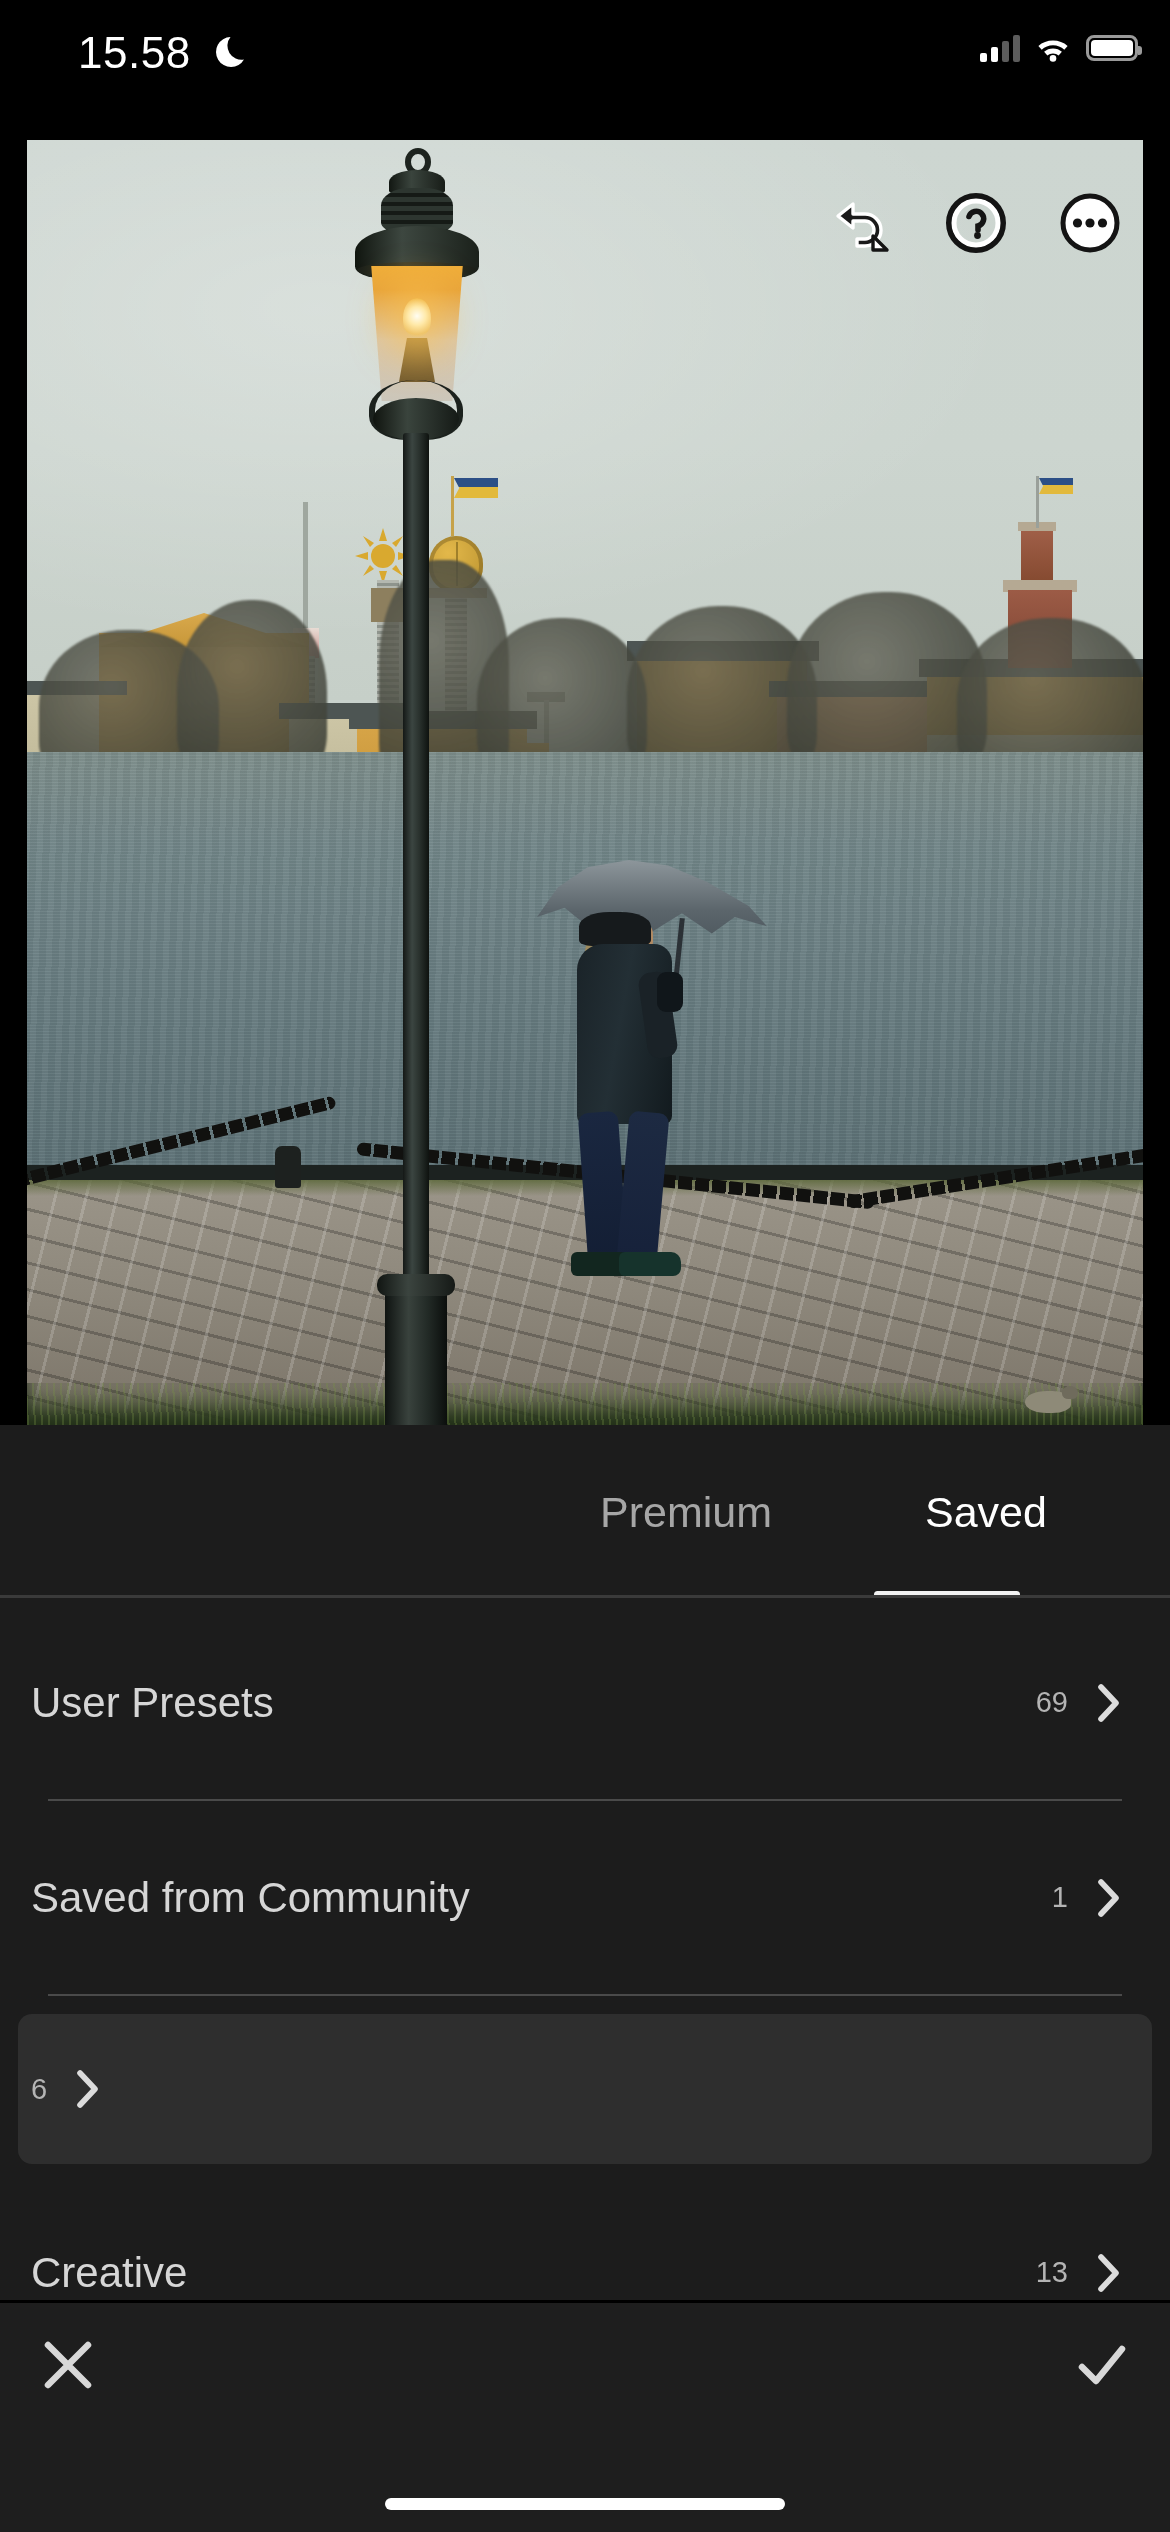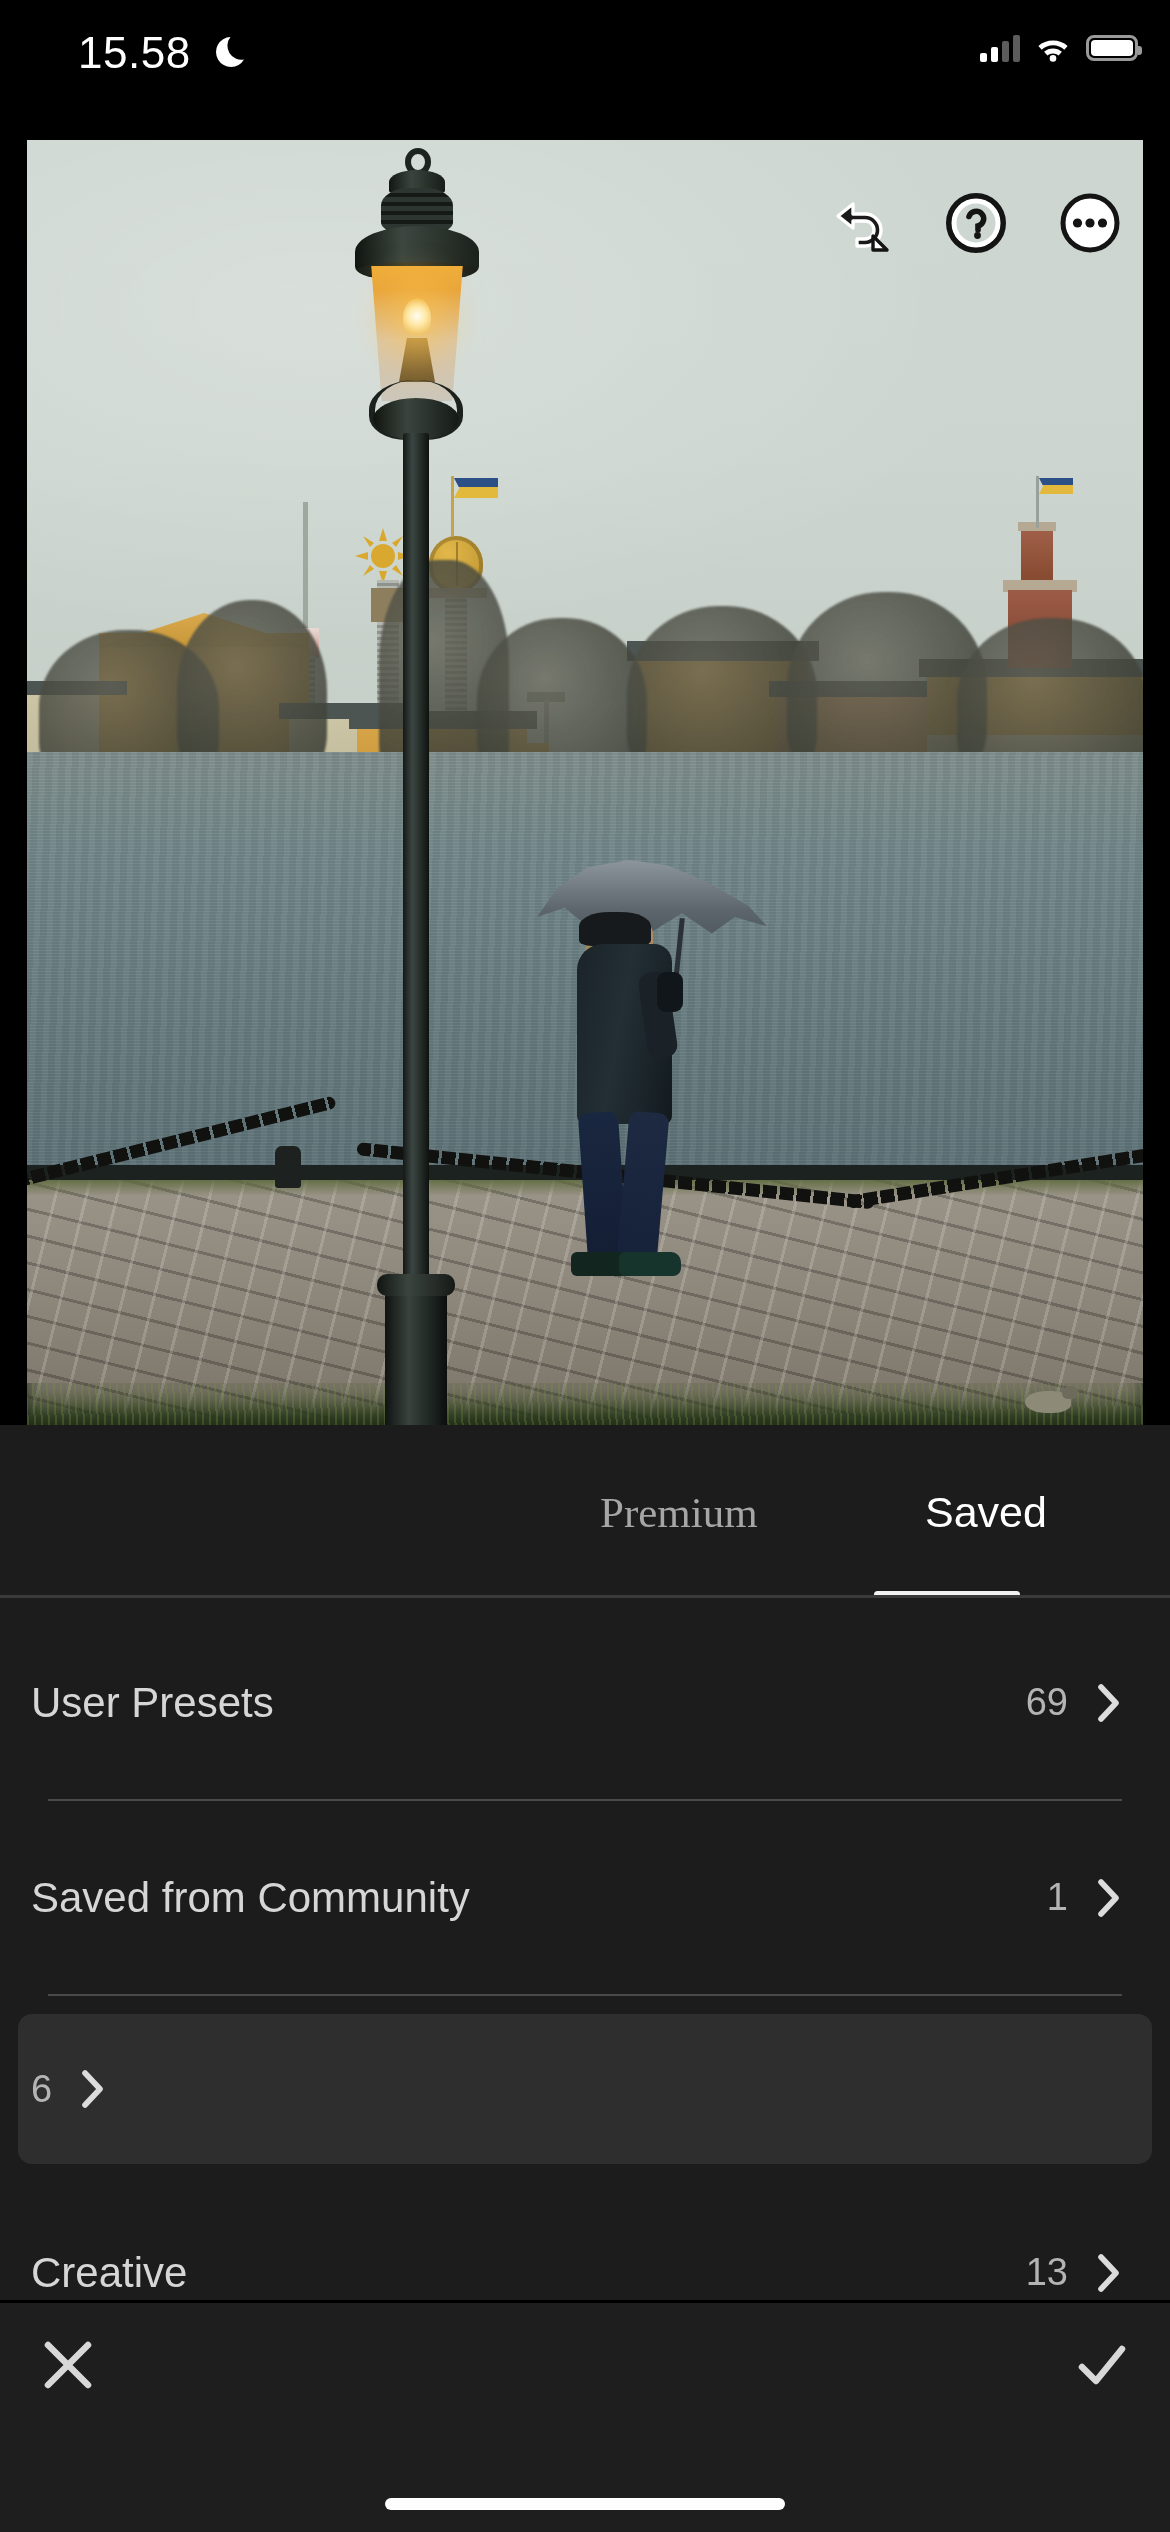--- a/index.html
+++ b/index.html
@@ -163,21 +163,21 @@
   .tabs { position:relative; height:173px; display:flex; align-items:center; }
   .tab { position:absolute; top:50%; transform:translateY(-50%); font-size:43px; color:#a6a6a6; white-space:nowrap; }
   .tab.active { color:#fff; }
   .tab-underline { position:absolute; height:7px; border-radius:4px; background:#f2f2f2; bottom:0; }
   .tabs-rule { position:absolute; left:0; right:0; bottom:0; height:3px; background:#3a3a3a; }
 
   .list { position:relative; padding-top:8px; }
   .row { position:relative; height:113px; display:flex; align-items:center; margin:0 18px; padding:0 32px 0 13px; border-radius:14px; }
   .row.sel { background:#2e2e2e; height:150px; }
   .row-label { font-size:42px; color:#d6d6d6; flex:1; white-space:nowrap; }
-  .row-count { font-size:38px; color:#b4b4b4; margin-right:30px; }
+  .row-count { font-size:29px; color:#b4b4b4; margin-right:30px; }
   .chev { width:22px; height:38px; flex:0 0 auto; }
   .divider { height:2px; background:#4a4a4a; margin:0 48px; }
   .rowgap { height:40px; }
 
   
   .bottombar { position:absolute; left:0; bottom:0; width:1170px; height:232px; background:#1e1e1e; border-top:3px solid #000; }
   .bb-close { position:absolute; left:38px; top:32px; width:60px; height:60px; }
   .bb-title { position:absolute; left:0; right:0; top:36px; text-align:center; font-size:44px; color:#e4e4e4; }
   .bb-done { position:absolute; right:38px; top:32px; width:60px; height:60px; }
   .home-ind { position:absolute; left:50%; transform:translateX(-50%); bottom:22px; width:400px; height:12px; border-radius:7px; background:#fff; }
@@ -354,21 +354,21 @@
           </svg>
         </div>
       </div>
 
     </div>
   </div>
 
   <div class="panel">
 
     <div class="tabs">
-      <div class="tab" style="left:600px;font-family:Liberation Serif, serif;">Premium</div>
+      <div class="tab" style="left:600px;">Premium</div>
       <div class="tab active" style="left:925px;">Saved</div>
       <div class="tab-underline" style="left:874px; width:146px;"></div>
       <div class="tabs-rule"></div>
     </div>
 
     <div class="list">
 
       <div class="rowgap"></div>
       <div class="row">
         <span class="row-label">User Presets</span>

